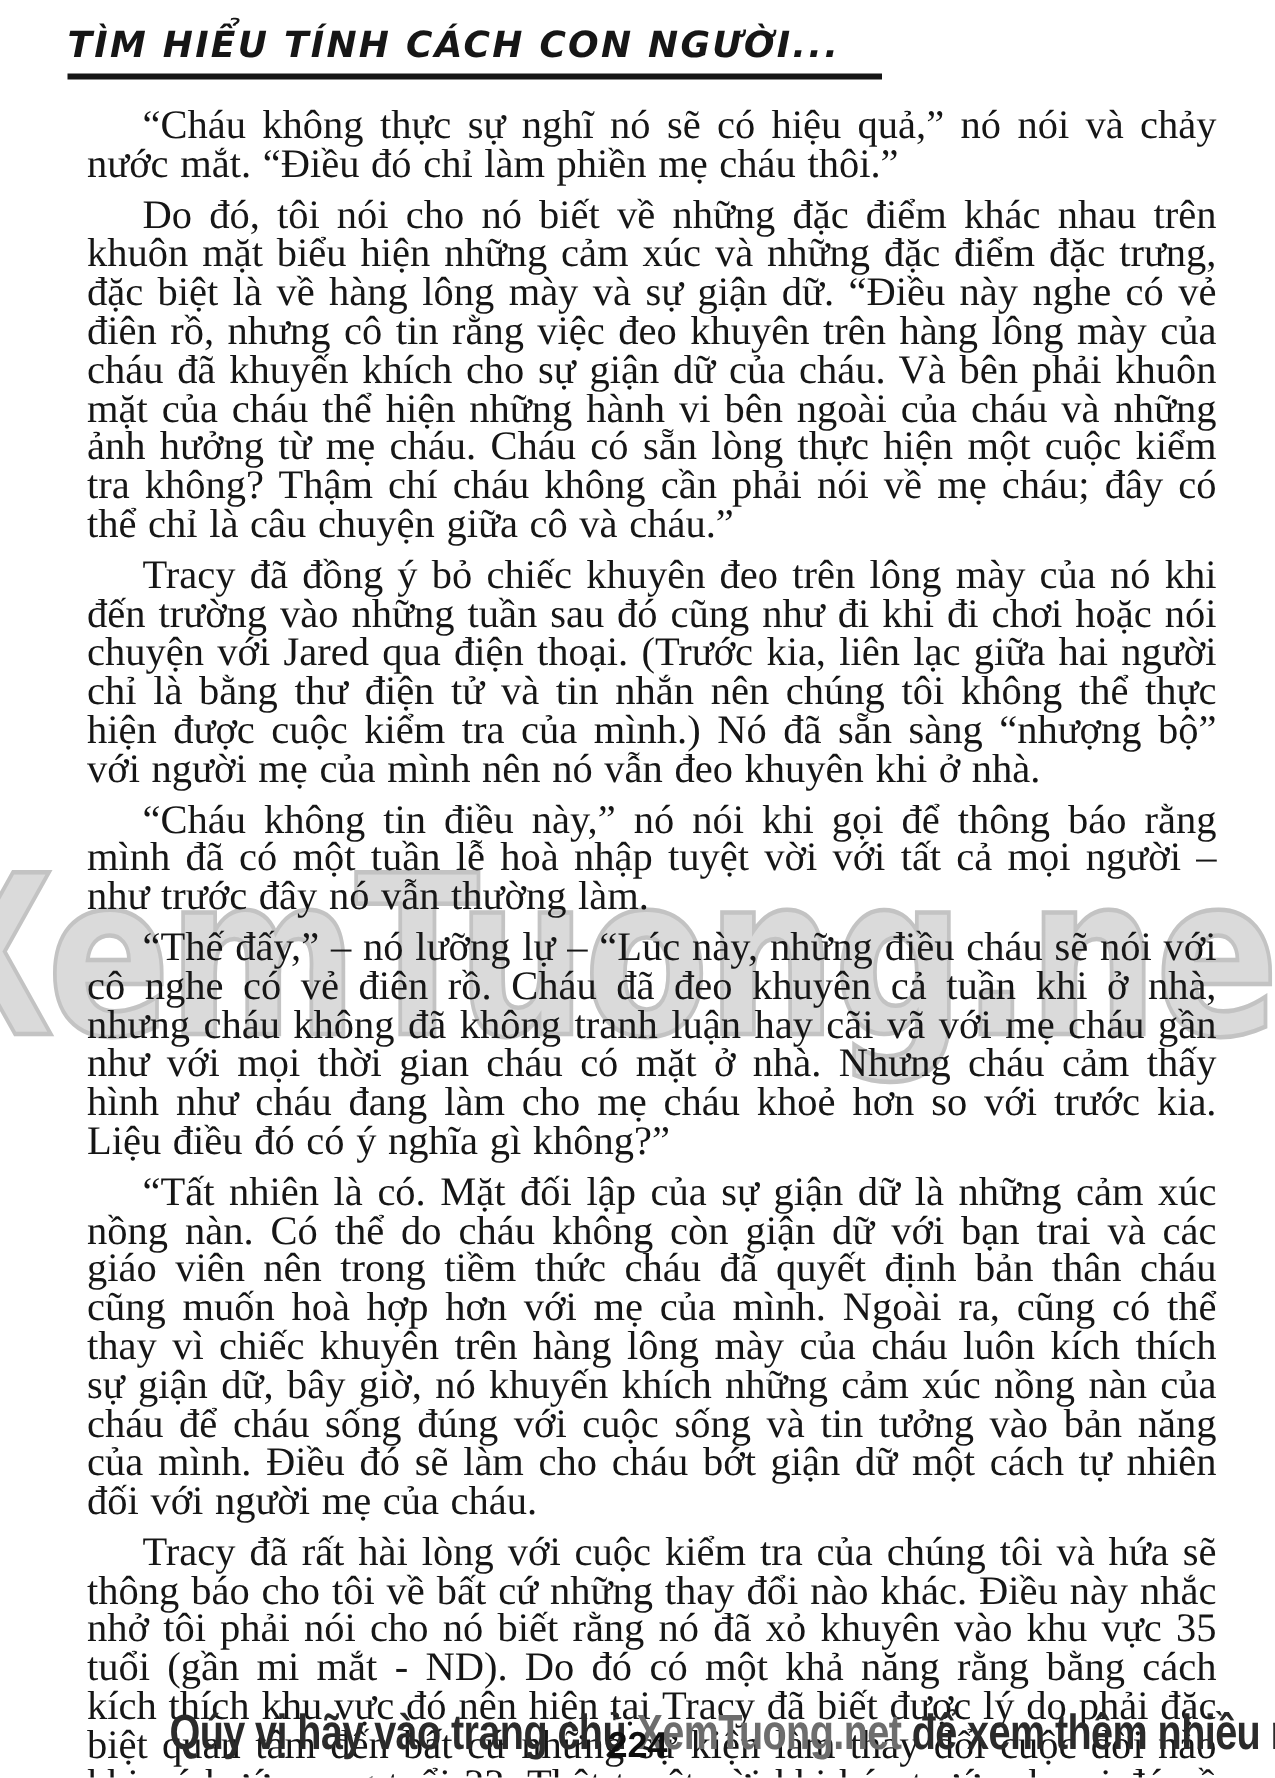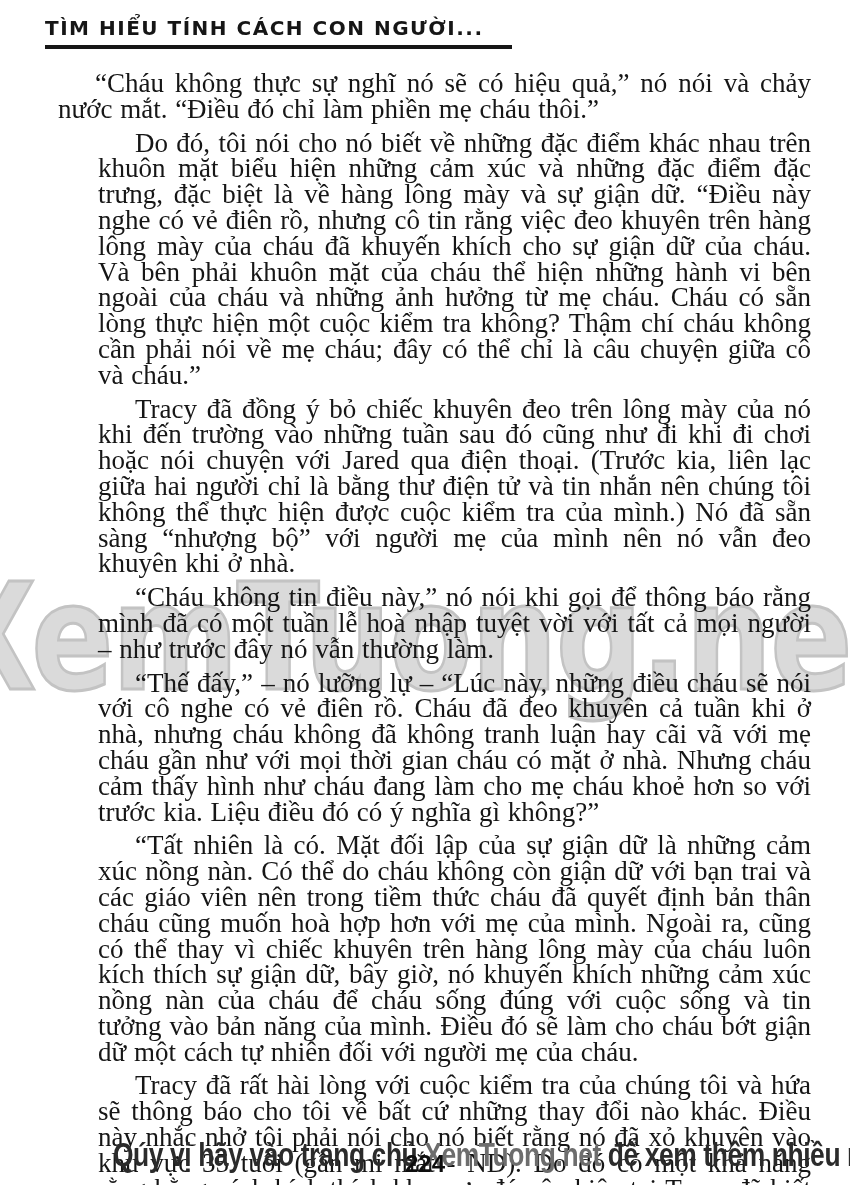--- a/index.html
+++ b/index.html
@@ -20,38 +20,38 @@
     position:relative;width:850px;height:1185px;
     background:var(--paper);overflow:hidden;
   }
   
   .header{
     position:absolute;top:16px;left:45px;z-index:2;
   }
   .header-text{
     display:inline-block;
     font-family:"DejaVu Sans", sans-serif;
-    font-weight:bold;
-    font-size:20px;letter-spacing:1.5px;
+    font-weight:bold;font-style:italic;
+    font-size:24px;letter-spacing:1.5px;
     color:var(--ink);
     padding:0 28px 5px 0;
     border-bottom:4px solid var(--ink);
     white-space:nowrap;
   }
   
   .body{
     position:absolute;top:71px;left:58px;width:753px;z-index:1;
   }
   .para{
     font-size:27px;line-height:25.8px;
     text-align:justify;text-indent:37px;
     color:var(--ink);
     word-spacing:1px;
   }
-  .para + .para{margin-top:8px;margin-left:40px;}
+  .para + .para{margin-top:8px;}
   
   .watermark{
     position:absolute;top:638px;left:50%;z-index:0;
     transform:translate(-50%,-50%) scaleX(0.82);
     font-family:"DejaVu Sans", sans-serif;
     font-weight:bold;font-size:148px;letter-spacing:-2px;
     white-space:nowrap;
     color:rgba(255,255,255,0.0);
     -webkit-text-stroke:3px var(--watermark);
     text-shadow:0 0 1px #dadada;

